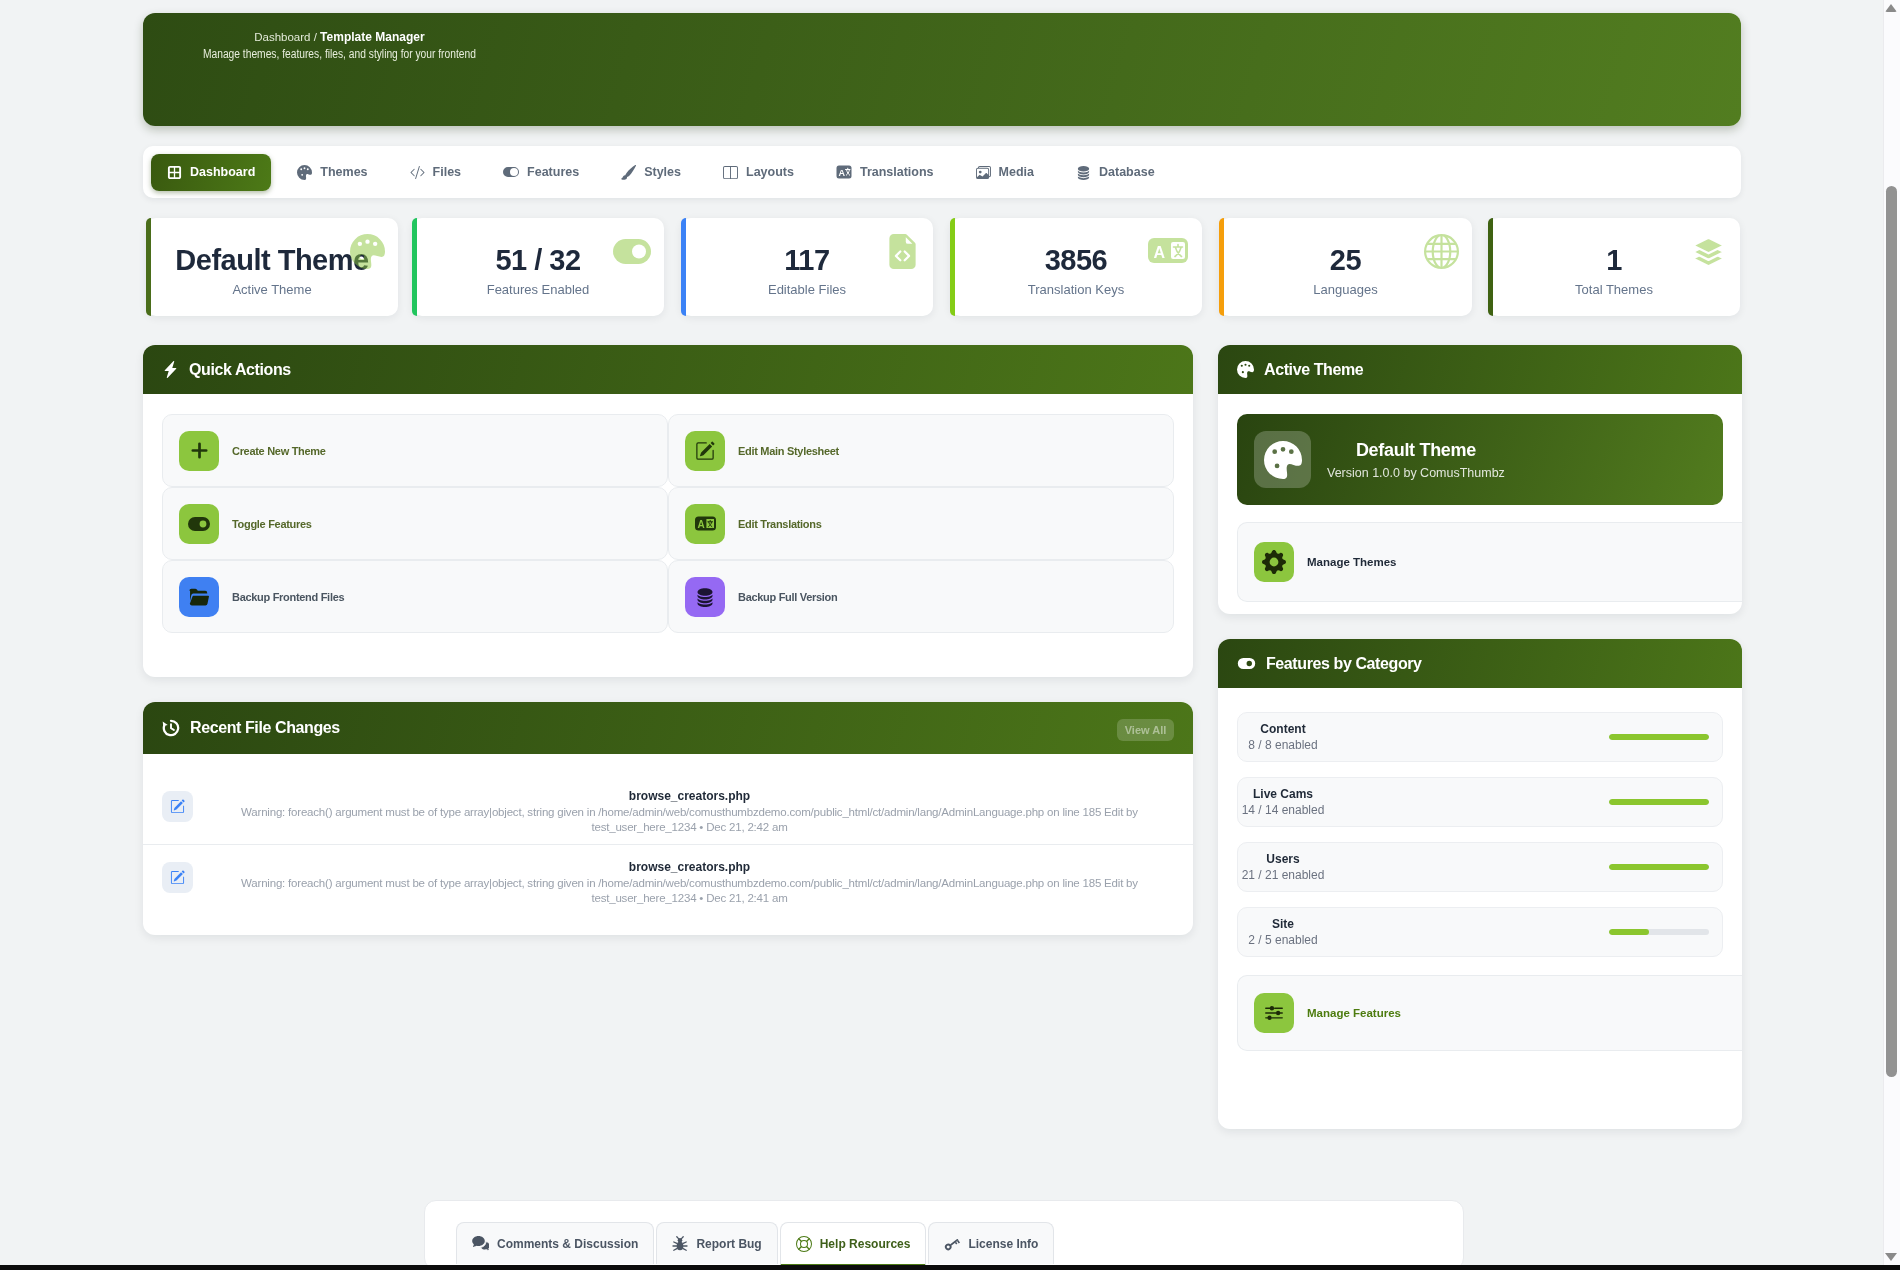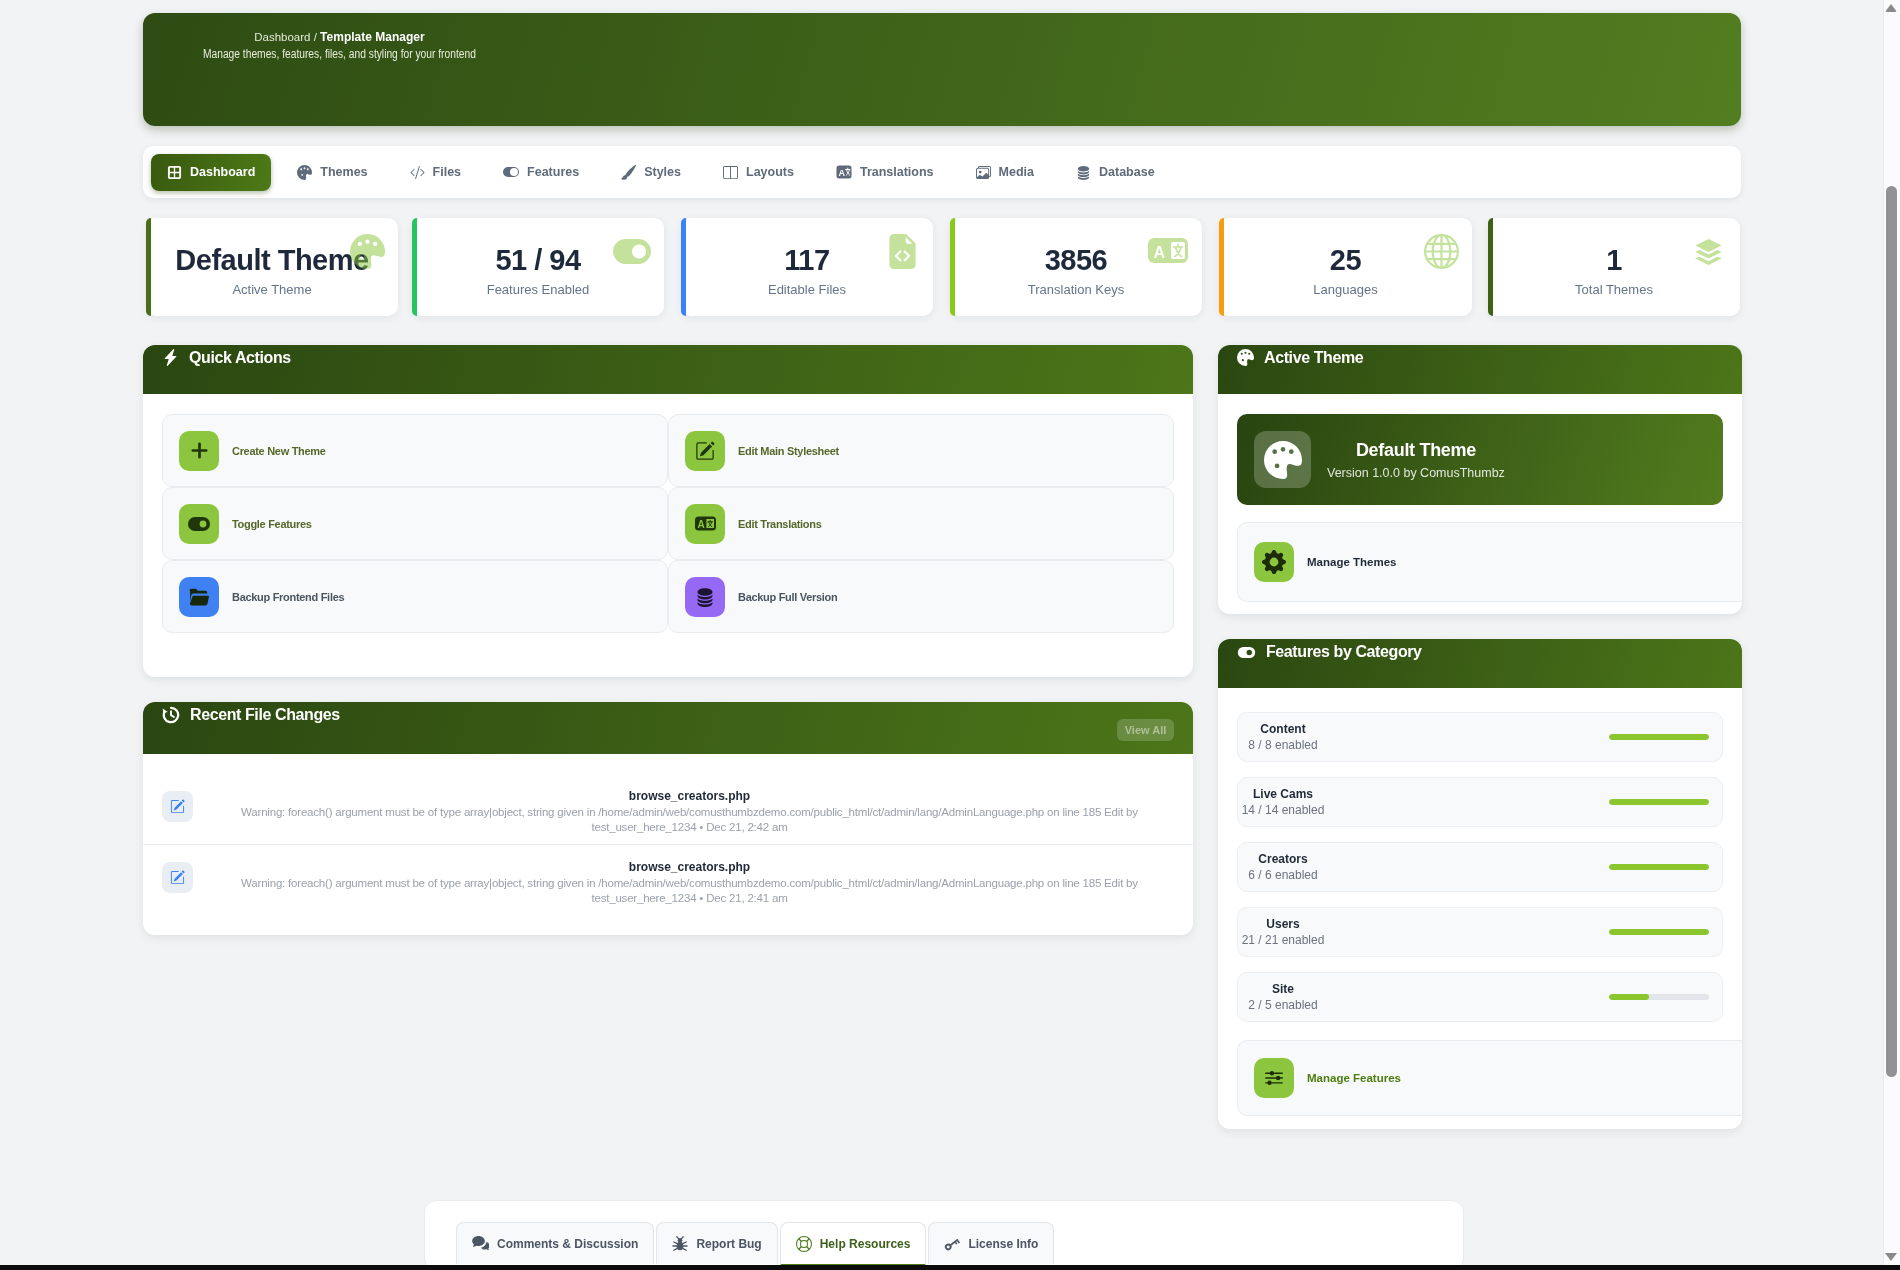--- a/index.html
+++ b/index.html
@@ -26,21 +26,21 @@
 
 .stat { position:absolute; top:218px; width:250px; height:98px; background:#fff; border-radius:10px;
   box-shadow:0 2px 8px rgba(15,23,42,.07); text-align:center; }
 .stat .bar { position:absolute; left:0; top:0; bottom:0; width:5px; border-radius:10px 0 0 10px; }
 .stat .val { margin-top:26px; font-size:29px; font-weight:700; color:#1e293b; letter-spacing:-0.5px; position:relative; z-index:2; }
 .stat .lbl { margin-top:5px; font-size:13px; color:#64748b; }
 .stat .ic { position:absolute; right:13px; top:16px; z-index:3; opacity:.5; }
 
 
 .panel { position:absolute; background:#fff; border-radius:12px; box-shadow:0 3px 10px rgba(15,23,42,.08); overflow:hidden; }
-.phead { height:49px; background:linear-gradient(105deg,#2b4711 0%,#4c7619 100%); color:#fff; display:flex; align-items:flex-start; padding:4px 19px; gap:10px; }
+.phead { height:49px; background:linear-gradient(105deg,#2b4711 0%,#4c7619 100%); color:#fff; display:flex; align-items:center; padding:4px 19px; gap:10px; }
 .phead .ttl { font-size:16px; font-weight:700; letter-spacing:-0.4px; }
 
 
 #qa { left:143px; top:345px; width:1050px; height:332px; }
 #qa .body { padding:20px 19px; display:grid; grid-template-columns:1fr 1fr; }
 .qbtn { height:73px; background:#f8f9fa; border:1px solid #e9ecef; border-radius:10px; display:flex; align-items:center; gap:13px; padding:0 16px; }
 .qic { width:40px; height:40px; border-radius:10px; flex:0 0 auto; display:flex; align-items:center; justify-content:center; }
 .qic.lime { background:#8cc63e; }
 .qic.blue { background:#3f80f2; }
 .qic.purple { background:#9569f3; }
@@ -147,21 +147,21 @@
 <div class="stat" style="left:146px; width:252px;">
   <div class="bar" style="background:#4a6d1a;"></div>
   <div class="val">Default Theme</div>
   <div class="lbl">Active Theme</div>
   <svg class="ic" width="35" height="35" viewBox="0 0 16 16" fill="#8cc63e">
       <path d="M12.433 10.07C14.133 10.585 16 11.15 16 8a8 8 0 1 0-8 8c1.996 0 1.826-1.504 1.649-3.08-.124-1.101-.252-2.237.351-2.92.465-.527 1.42-.237 2.433.07zM4.5 5.5a1 1 0 1 1 0-2 1 1 0 0 1 0 2zM7 3.5a1 1 0 1 1 2 0 1 1 0 0 1-2 0zm4.5 2a1 1 0 1 1 0-2 1 1 0 0 1 0 2zm-6 6a1 1 0 1 1 0-2 1 1 0 0 1 0 2z"></path>
     </svg>
 </div>
 <div class="stat" style="left:412px; width:252px;">
   <div class="bar" style="background:#22c55e;"></div>
-  <div class="val">51 / 94</div>
+  <div class="val">51 / 32</div>
   <div class="lbl">Features Enabled</div>
   <svg class="ic" width="38" height="25" viewBox="0 0 38 25" style="top:21px;">
       <rect x="0" y="0" width="38" height="25" rx="12.5" fill="#8cc63e"></rect>
       <circle cx="26" cy="12.5" r="7" fill="#fff"></circle>
     </svg>
 </div>
 <div class="stat" style="left:681px; width:252px;">
   <div class="bar" style="background:#3b82f6;"></div>
   <div class="val">117</div>
   <div class="lbl">Editable Files</div>
@@ -350,29 +350,20 @@
           <div class="ce">8 / 8 enabled</div>
         </div>
         <div class="track">
           <div class="fill" style="width:100%"></div>
         </div>
       </div>
     <div class="crow">
         <div class="cinfo">
           <div class="cn">Live Cams</div>
           <div class="ce">14 / 14 enabled</div>
-        </div>
-        <div class="track">
-          <div class="fill" style="width:100%"></div>
-        </div>
-      </div>
-    <div class="crow">
-        <div class="cinfo">
-          <div class="cn">Creators</div>
-          <div class="ce">6 / 6 enabled</div>
         </div>
         <div class="track">
           <div class="fill" style="width:100%"></div>
         </div>
       </div>
     <div class="crow">
         <div class="cinfo">
           <div class="cn">Users</div>
           <div class="ce">21 / 21 enabled</div>
         </div>

